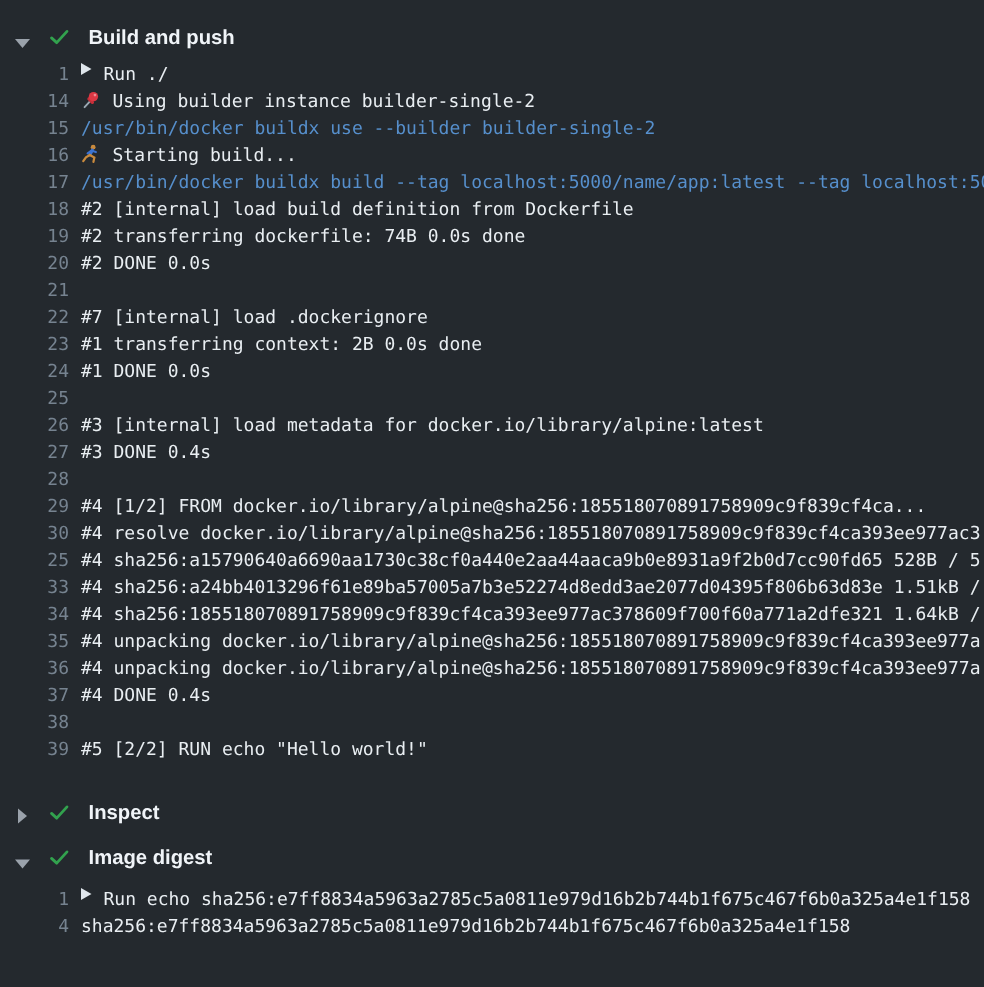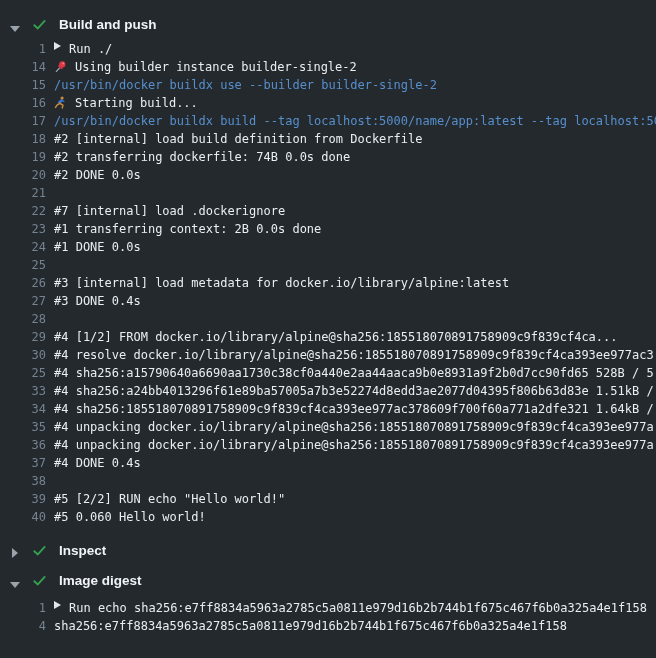--- a/index.html
+++ b/index.html
@@ -24,21 +24,21 @@
   .caret{display:inline-block;width:0;height:0;margin-right:12px;flex:0 0 auto;}
   .caret-down{border-left:5px solid transparent;border-right:5px solid transparent;border-top:6px solid var(--caret-gray);margin-left:0;}
   .caret-right{border-top:5px solid transparent;border-bottom:5px solid transparent;border-left:6px solid var(--caret-gray);margin-left:2px;margin-right:14px;}
   .check{width:15px;height:15px;margin-right:12px;flex:0 0 auto;display:inline-flex;}
   .check svg{width:15px;height:15px;}
   .section-title{
     font-family:"Liberation Sans","DejaVu Sans",sans-serif;
     font-size:13.5px;font-weight:700;color:var(--title-text);white-space:pre;
   }
   .section--build-and-push{margin-top:4px;}
-  .section--inspect{margin-top:4px;}
+  .section--inspect{margin-top:13px;}
   .section--image-digest{margin-top:2px;}
   .section--build-and-push .log-block{margin-top:8px;}
   .section--image-digest .log-block{margin-top:11px;}
   .log-row{
     display:flex;align-items:center;height:18px;white-space:pre;overflow:hidden;
   }
   .line-num{
     flex:0 0 46px;width:46px;text-align:right;
     font-size:12px;color:var(--line-number);cursor:pointer;
   }
@@ -101,21 +101,20 @@
         <div class="log-row"><span class="line-num">29</span><span class="line-content"><span class="line-text">#4 [1/2] FROM docker.io/library/alpine@sha256:185518070891758909c9f839cf4ca...</span></span></div>
         <div class="log-row"><span class="line-num">30</span><span class="line-content"><span class="line-text">#4 resolve docker.io/library/alpine@sha256:185518070891758909c9f839cf4ca393ee977ac3</span></span></div>
         <div class="log-row"><span class="line-num">25</span><span class="line-content"><span class="line-text">#4 sha256:a15790640a6690aa1730c38cf0a440e2aa44aaca9b0e8931a9f2b0d7cc90fd65 528B / 5</span></span></div>
         <div class="log-row"><span class="line-num">33</span><span class="line-content"><span class="line-text">#4 sha256:a24bb4013296f61e89ba57005a7b3e52274d8edd3ae2077d04395f806b63d83e 1.51kB /</span></span></div>
         <div class="log-row"><span class="line-num">34</span><span class="line-content"><span class="line-text">#4 sha256:185518070891758909c9f839cf4ca393ee977ac378609f700f60a771a2dfe321 1.64kB /</span></span></div>
         <div class="log-row"><span class="line-num">35</span><span class="line-content"><span class="line-text">#4 unpacking docker.io/library/alpine@sha256:185518070891758909c9f839cf4ca393ee977a</span></span></div>
         <div class="log-row"><span class="line-num">36</span><span class="line-content"><span class="line-text">#4 unpacking docker.io/library/alpine@sha256:185518070891758909c9f839cf4ca393ee977a</span></span></div>
         <div class="log-row"><span class="line-num">37</span><span class="line-content"><span class="line-text">#4 DONE 0.4s</span></span></div>
         <div class="log-row"><span class="line-num">38</span><span class="line-content"><span class="line-text"></span></span></div>
         <div class="log-row"><span class="line-num">39</span><span class="line-content"><span class="line-text">#5 [2/2] RUN echo "Hello world!"</span></span></div>
-        <div class="log-row"><span class="line-num">40</span><span class="line-content"><span class="line-text">#5 0.060 Hello world!</span></span></div>
       </div>
     </div>
     <div class="section section--inspect">
       <div class="section-header">
         <span class="caret caret-right"></span>
         <span class="check">
           <svg viewBox="0 0 16 16">
             <polyline points="2.5,8.8 6.2,12.2 13.5,4.2" fill="none" stroke="var(--check-green)" stroke-width="2" stroke-linecap="round" stroke-linejoin="round"></polyline>
           </svg>
         </span>

